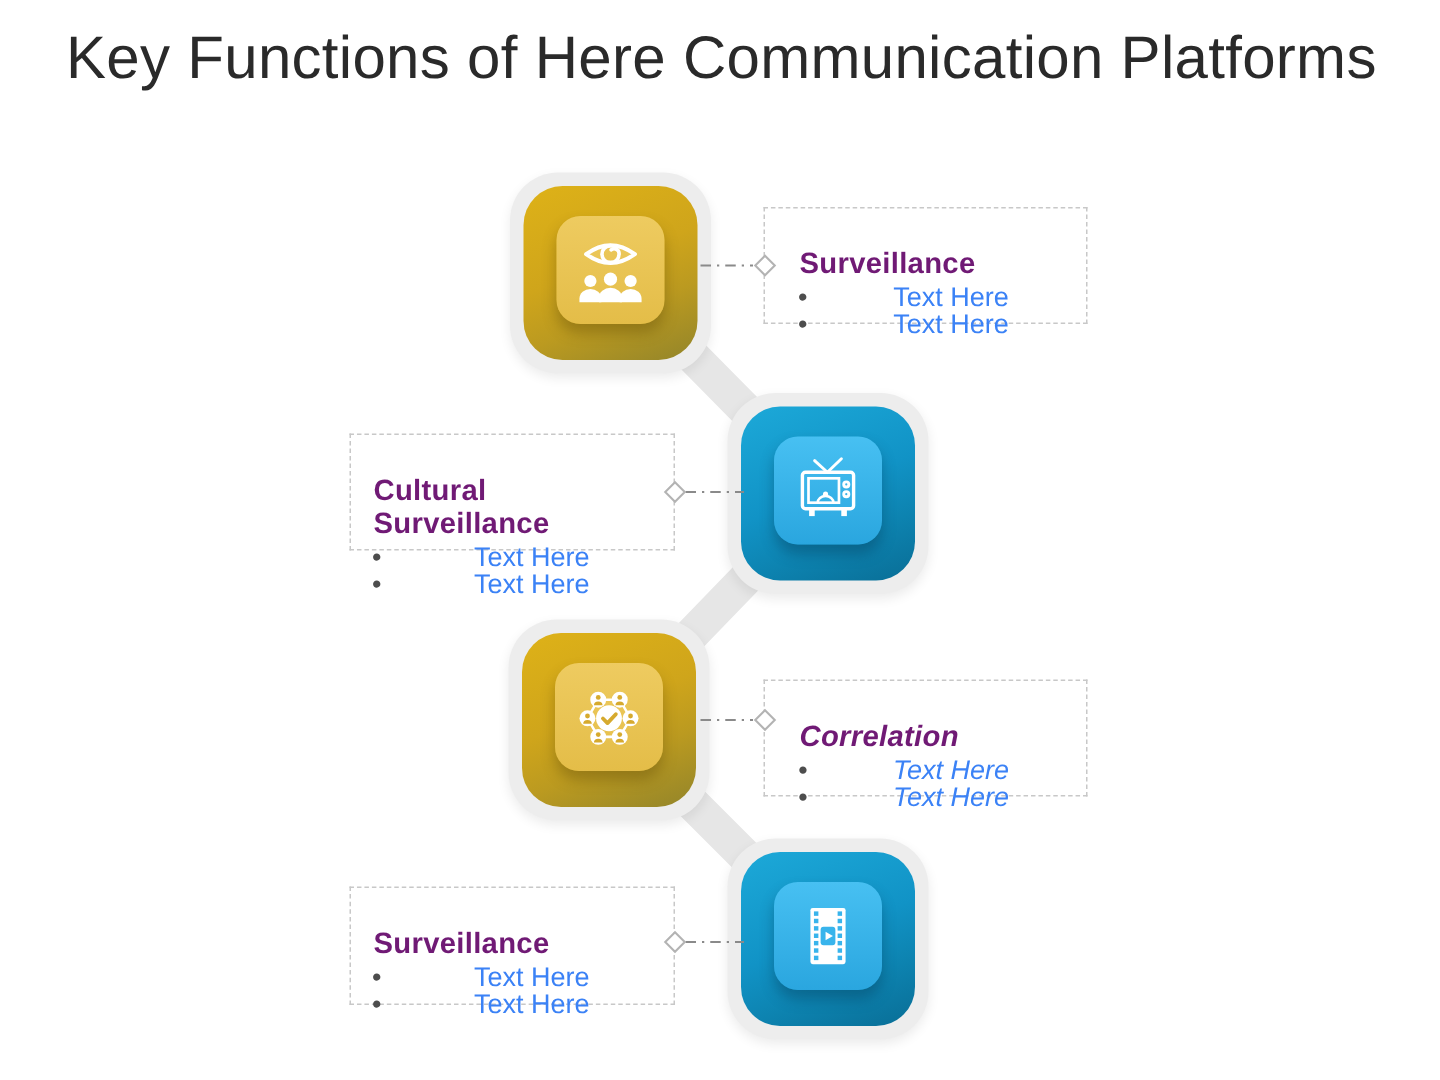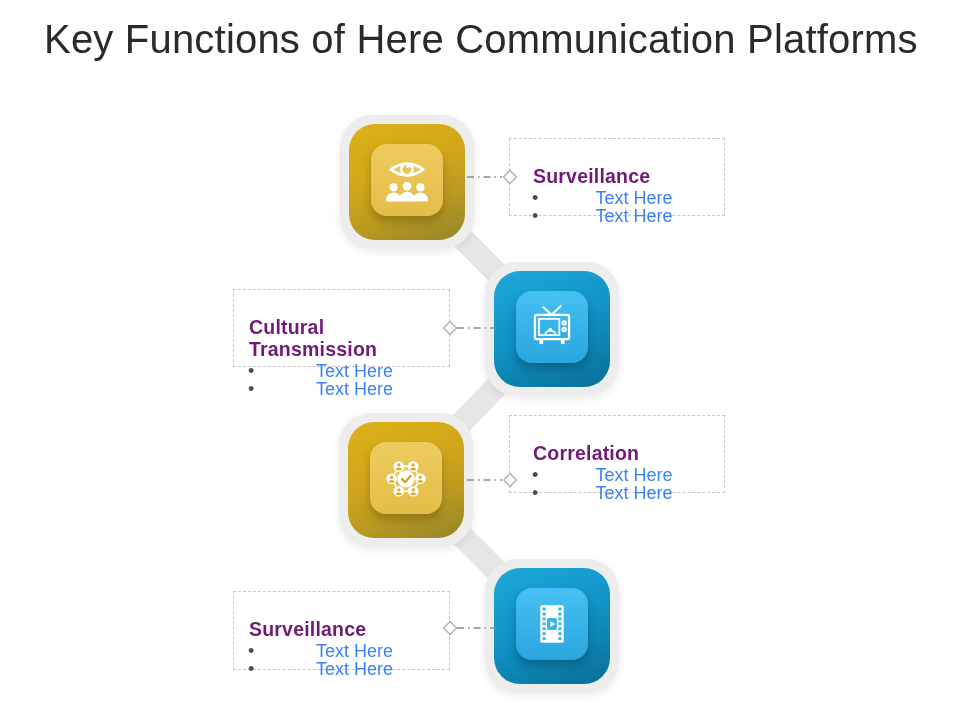--- a/index.html
+++ b/index.html
@@ -38,21 +38,21 @@
 
   
   .box{
     position:absolute;z-index:1;box-sizing:border-box;background:#fff;
     border:1px dashed #c8c8c8;padding-top:9px;
   }
   .box.right{padding-left:23px;padding-right:8px;}
   .box.left{padding-left:15px;padding-right:8px;}
   .b1{left:509px;top:138px;width:216px;height:78px;}
   .b2{left:233px;top:289px;width:217px;height:78px;}
-  .b3{left:509px;top:415px;width:216px;height:78px;}
+  .b3{left:509px;top:453px;width:216px;height:78px;font-style:italic;}
   .b4{left:233px;top:591px;width:217px;height:79px;}
   .box h2{
     margin:17px 0 3px 0;font-size:19.5px;line-height:22px;
     font-weight:bold;color:#701a75;letter-spacing:.2px;
   }
   .box ul{margin:0;padding:0;list-style:none;}
   .box li{
     position:relative;padding-left:19px;
     font-size:18px;line-height:17.5px;color:#3b82f6;text-align:center;
   }
@@ -169,21 +169,21 @@
 
 <div class="box right b1">
   <h2>Surveillance</h2>
   <ul>
     <li><span>Text Here</span></li>
     <li><span>Text Here</span></li>
   </ul>
 </div>
 
 <div class="box left b2">
-  <h2>Cultural Transmission</h2>
+  <h2>Cultural Surveillance</h2>
   <ul>
     <li><span>Text Here</span></li>
     <li><span>Text Here</span></li>
   </ul>
 </div>
 
 <div class="box right b3">
   <h2>Correlation</h2>
   <ul>
     <li><span>Text Here</span></li>

